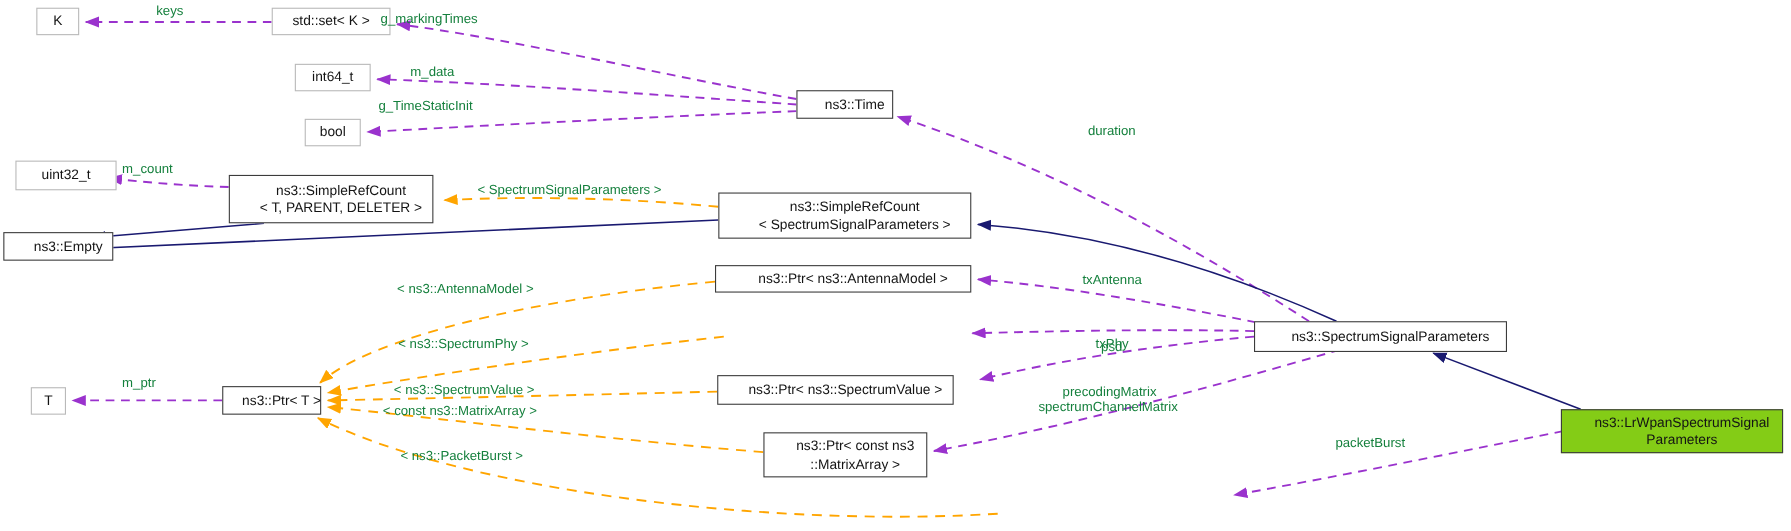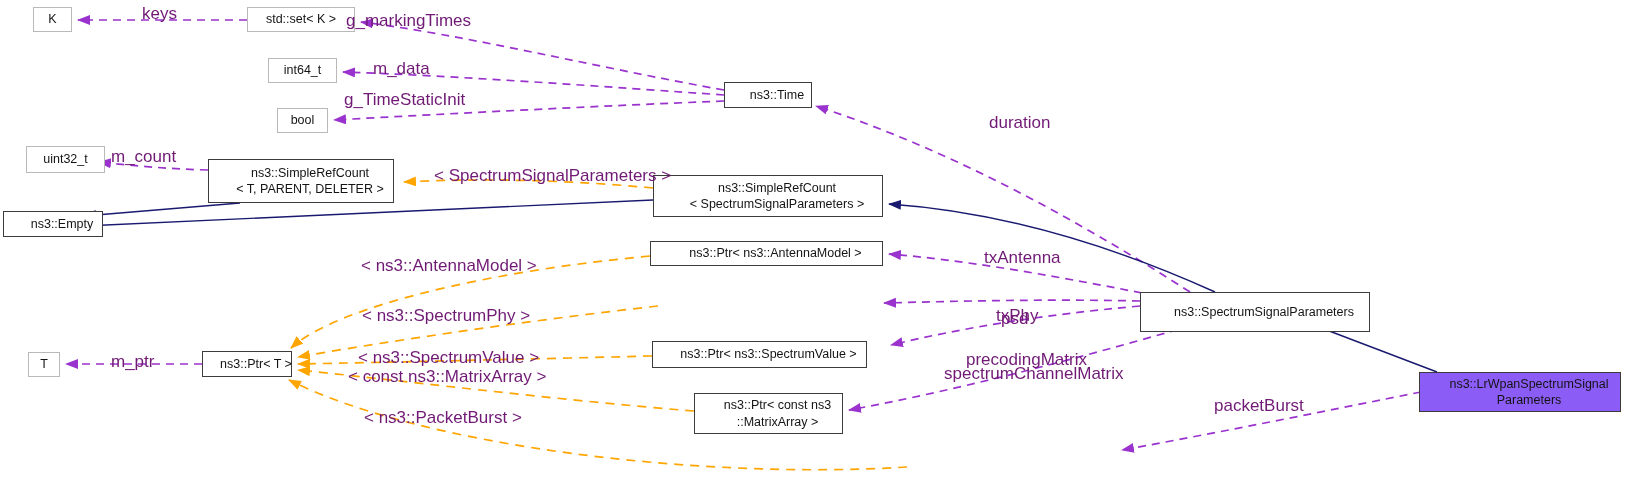--- a/index.html
+++ b/index.html
@@ -4,23 +4,23 @@
 <style>
   html,body{margin:0;padding:0;background:#ffffff;}
   .canvas{position:relative;width:1628px;height:483px;background:#ffffff;overflow:hidden;
           font-family:"Liberation Sans","DejaVu Sans",sans-serif;}
   .edges{position:absolute;left:0;top:0;}
   .node{position:absolute;box-sizing:border-box;display:flex;flex-direction:column;
         align-items:center;justify-content:center;background:#ffffff;
         border:1px solid #b9b9b9;color:#141414;font-size:12.5px;line-height:1.3;
         white-space:nowrap;padding:0 4px;z-index:2;}
   .node.bold{border:1.5px solid #3c3c3c;padding-left:22px;}
-  .node.highlight{background:#8b5cf6;}
+  .node.highlight{background:#84cc16;}
   .nl{display:block;}
-  .elabel{position:absolute;color:#701a75;font-size:17px;line-height:1.15;
+  .elabel{position:absolute;color:#15803d;font-size:12px;line-height:1.15;
           white-space:nowrap;z-index:3;}
 </style>
 </head>
 <body>
 
 <div class="canvas">
 
   <svg class="edges" width="1628" height="483" viewBox="0 0 1628 483">
     <defs>
       <marker id="arrow-purple" markerUnits="userSpaceOnUse" markerWidth="15" markerHeight="12" refX="12" refY="5" orient="auto">
@@ -74,21 +74,21 @@
     </div>
   <div class="node" style="left:268px;top:58px;width:69px;height:25px">
       <span class="nl">int64_t</span>
     </div>
   <div class="node" style="left:277px;top:108px;width:51px;height:25px">
       <span class="nl">bool</span>
     </div>
   <div class="node bold" style="left:724px;top:82px;width:88px;height:26px">
       <span class="nl">ns3::Time</span>
     </div>
-  <div class="node" style="left:26px;top:146px;width:79px;height:27px">
+  <div class="node" style="left:14px;top:146px;width:92px;height:27px">
       <span class="nl">uint32_t</span>
     </div>
   <div class="node bold" style="left:208px;top:159px;width:186px;height:44px">
       <span class="nl">ns3::SimpleRefCount</span>
       <span class="nl">&lt; T, PARENT, DELETER &gt;</span>
     </div>
   <div class="node bold" style="left:3px;top:211px;width:100px;height:26px">
       <span class="nl">ns3::Empty</span>
     </div>
   <div class="node bold" style="left:653px;top:175px;width:230px;height:42px">
@@ -104,41 +104,41 @@
   <div class="node bold" style="left:694px;top:393px;width:149px;height:41px">
       <span class="nl">ns3::Ptr&lt; const ns3</span>
       <span class="nl">::MatrixArray &gt;</span>
     </div>
   <div class="node" style="left:28px;top:352px;width:32px;height:25px">
       <span class="nl">T</span>
     </div>
   <div class="node bold" style="left:202px;top:351px;width:90px;height:26px">
       <span class="nl">ns3::Ptr&lt; T &gt;</span>
     </div>
-  <div class="node bold" style="left:1140px;top:292px;width:230px;height:40px">
+  <div class="node bold" style="left:1140px;top:292px;width:230px;height:28px">
       <span class="nl">ns3::SpectrumSignalParameters</span>
     </div>
   <div class="node bold highlight" style="left:1419px;top:372px;width:202px;height:40px">
       <span class="nl">ns3::LrWpanSpectrumSignal</span>
       <span class="nl">Parameters</span>
     </div>
 
   <div class="elabel" style="left:142px;top:4px">keys</div>
   <div class="elabel" style="left:346px;top:11px">g_markingTimes</div>
   <div class="elabel" style="left:373px;top:59px">m_data</div>
   <div class="elabel" style="left:344px;top:90px">g_TimeStaticInit</div>
   <div class="elabel" style="left:989px;top:113px">duration</div>
   <div class="elabel" style="left:111px;top:147px">m_count</div>
   <div class="elabel" style="left:434px;top:166px">&lt; SpectrumSignalParameters &gt;</div>
   <div class="elabel" style="left:984px;top:248px">txAntenna</div>
   <div class="elabel" style="left:996px;top:306px">txPhy</div>
   <div class="elabel" style="left:1001px;top:309px">psd</div>
   <div class="elabel" style="left:966px;top:350px">precodingMatrix</div>
   <div class="elabel" style="left:944px;top:364px">spectrumChannelMatrix</div>
   <div class="elabel" style="left:1214px;top:396px">packetBurst</div>
-  <div class="elabel" style="left:111px;top:352px">m_ptr</div>
+  <div class="elabel" style="left:111px;top:342px">m_ptr</div>
   <div class="elabel" style="left:361px;top:256px">&lt; ns3::AntennaModel &gt;</div>
   <div class="elabel" style="left:362px;top:306px">&lt; ns3::SpectrumPhy &gt;</div>
   <div class="elabel" style="left:358px;top:348px">&lt; ns3::SpectrumValue &gt;</div>
   <div class="elabel" style="left:348px;top:367px">&lt; const ns3::MatrixArray &gt;</div>
   <div class="elabel" style="left:364px;top:408px">&lt; ns3::PacketBurst &gt;</div>
 
 </div>
 
 </body></html>

